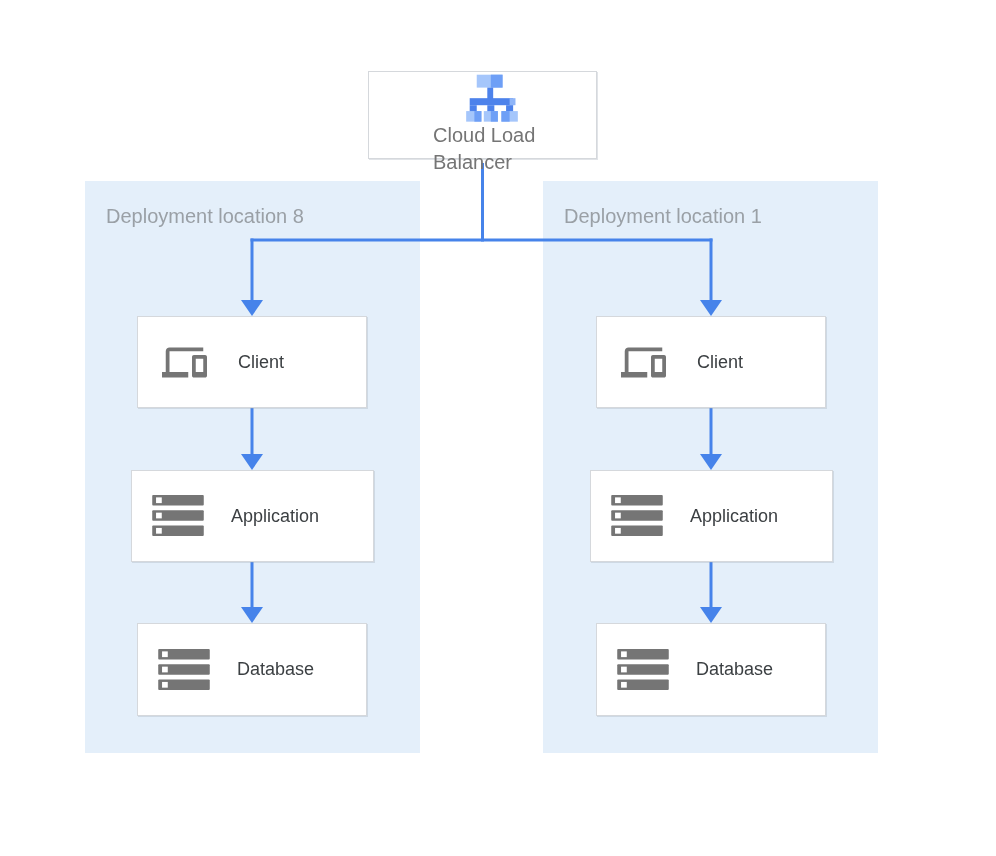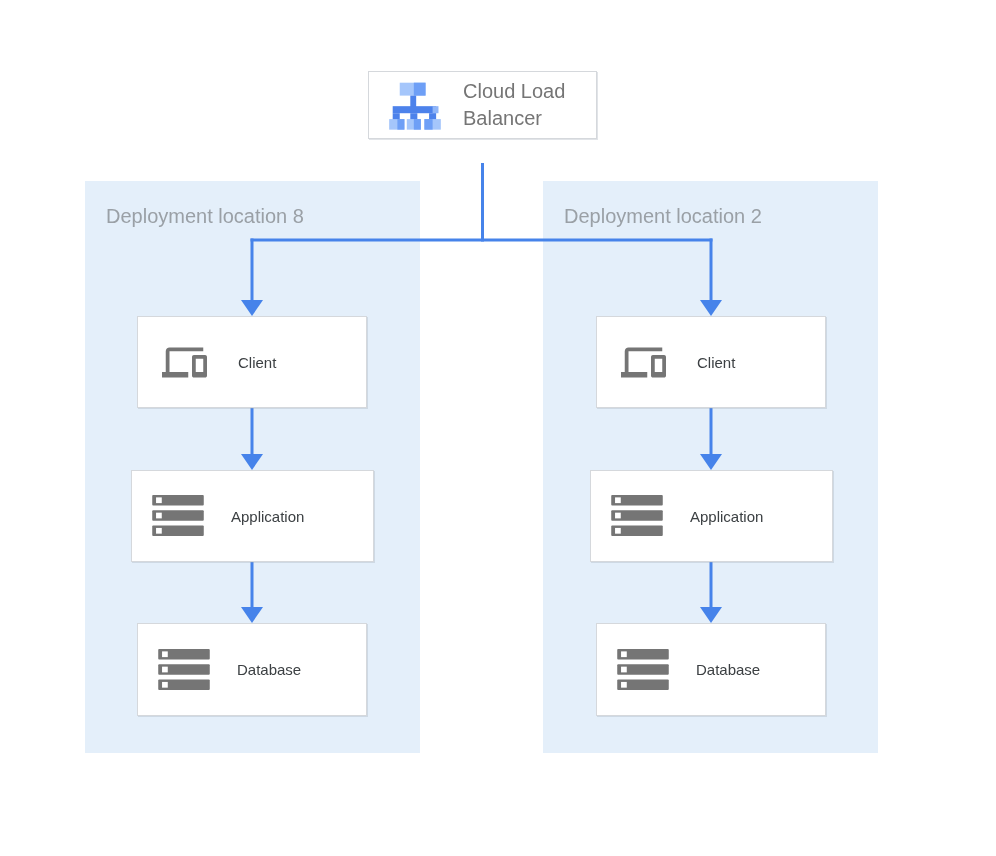--- a/index.html
+++ b/index.html
@@ -43,25 +43,25 @@
     box-sizing:border-box;
     display:flex;align-items:center;
   }
   .node .icon{
     flex:0 0 auto;
     display:flex;align-items:center;justify-content:center;
     margin-left:20px;
   }
   .node .node-label{
     margin-left:27px;
-    font-size:15px;
+    font-size:18px;
     color:var(--node-text,#3C4043);
     white-space:nowrap;
   }
-  .node.lb{left:368px;top:71px;width:229px;height:68px;}
+  .node.lb{left:368px;top:71px;width:229px;height:88px;flex-direction:column;}
   .node.lb .icon{margin-left:19px;}
   .node.lb .node-label{
     margin-left:21px;
     font-size:20px;line-height:27px;
     color:var(--lb-text,#757575);
     white-space:normal;width:120px;
   }
   .node.client1{left:137px;top:316px;width:230px;height:92px;}
   .node.app1{left:131px;top:470px;width:243px;height:92px;}
   .node.db1{left:137px;top:623px;width:230px;height:93px;}
@@ -71,21 +71,21 @@
 </style>
 </head>
 <body>
 
 <div class="canvas">
 
   <div class="panel p1">
     <div class="panel-label">Deployment location 8</div>
   </div>
   <div class="panel p2">
-    <div class="panel-label">Deployment location 2</div>
+    <div class="panel-label">Deployment location 1</div>
   </div>
 
   <svg class="connectors" width="996" height="856" viewBox="0 0 996 856">
     <path class="edge" d="M482.5 163 L482.5 241.5"></path>
     <path class="edge" d="M250.5 240 L712.5 240"></path>
     <path class="edge" d="M252 238.5 L252 301"></path>
     <path class="edge" d="M711 238.5 L711 301"></path>
     <path class="edge" d="M252 408 L252 455"></path>
     <path class="edge" d="M711 408 L711 455"></path>
     <path class="edge" d="M252 562 L252 608"></path>

